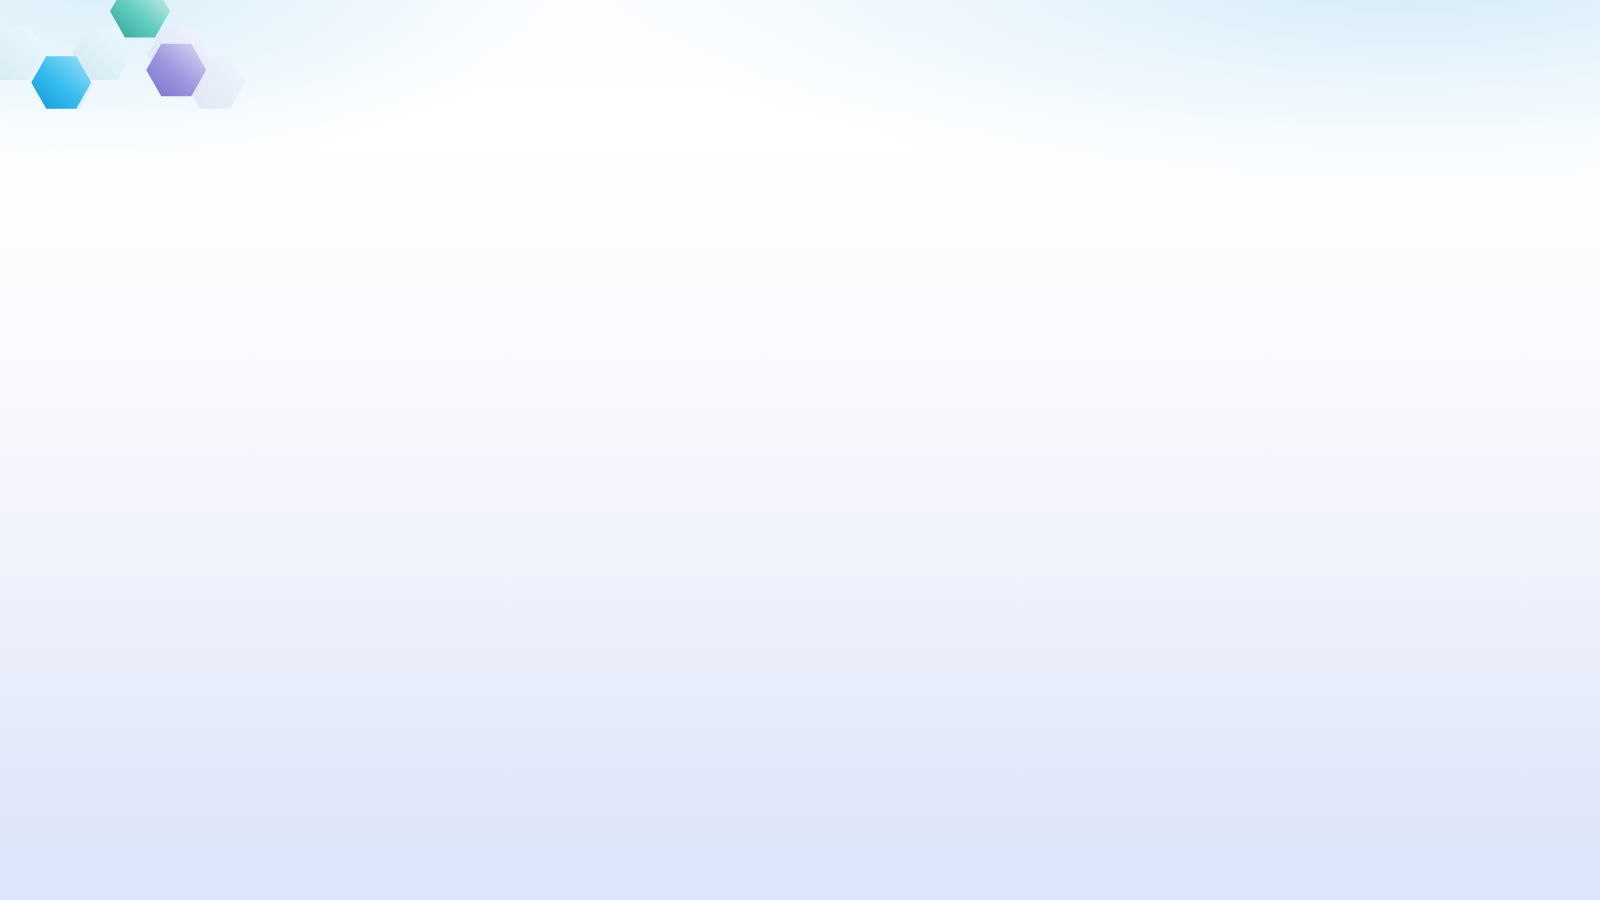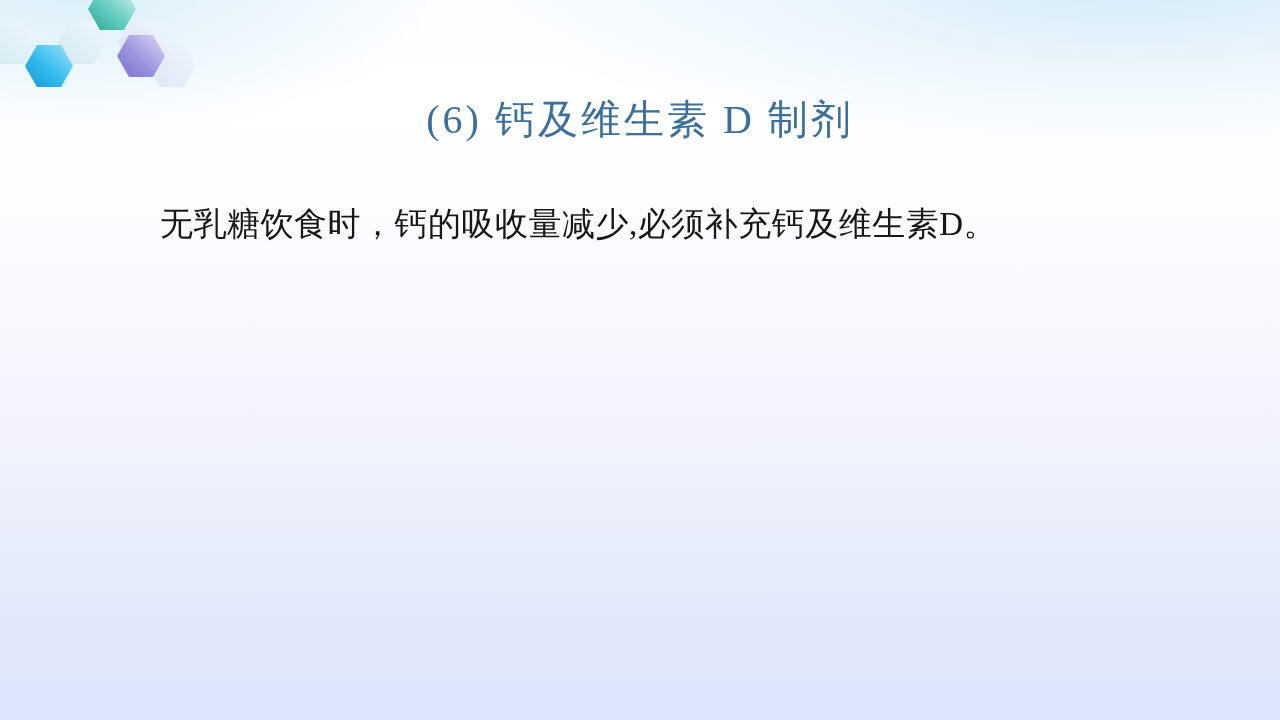--- a/index.html
+++ b/index.html
@@ -125,20 +125,18 @@
     <use href="#hexshape" x="28" y="45" fill="url(#gPaleA)" opacity="0.8"></use>
     <use href="#hexshape" x="58" y="22" fill="url(#gPaleA)" opacity="0.9"></use>
     <use href="#hexshape" x="118" y="22" fill="url(#gPaleB)" opacity="0.9"></use>
     <use href="#hexshape" x="148" y="45" fill="url(#gPaleB)" opacity="0.75"></use>
 
     <use href="#hexshape" x="88" y="-12" fill="url(#gTeal)"></use>
     <use href="#hexshape" x="25" y="45" fill="url(#gCyan)"></use>
     <use href="#hexshape" x="117" y="35" fill="url(#gPurple)"></use>
   </svg>
 
-  <div id="slide-title">(6) 钙及维生素 D 制剂</div>
 
   <div id="content-area">
   </div>
 
-  <div id="body-text">无乳糖饮食时，钙的吸收量减少,必须补充钙及维生素D。</div>
 
 </div>
 
 </body></html>

